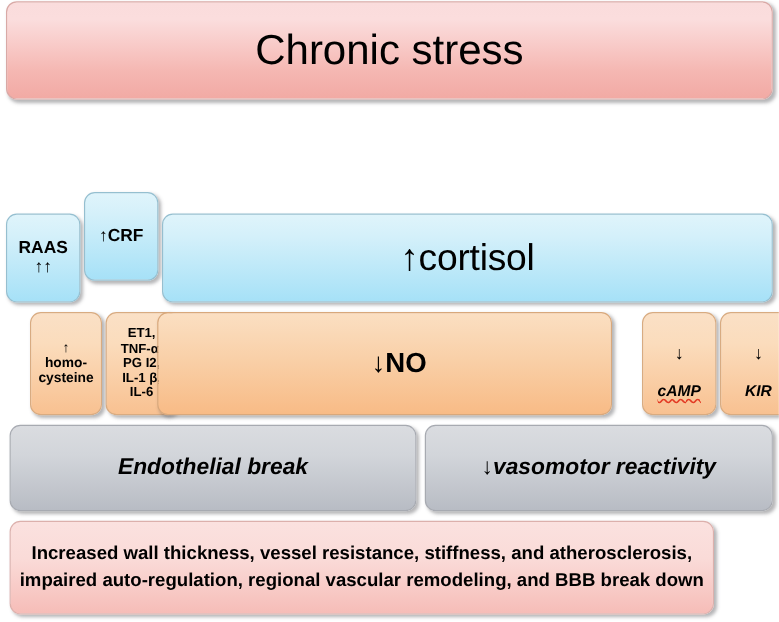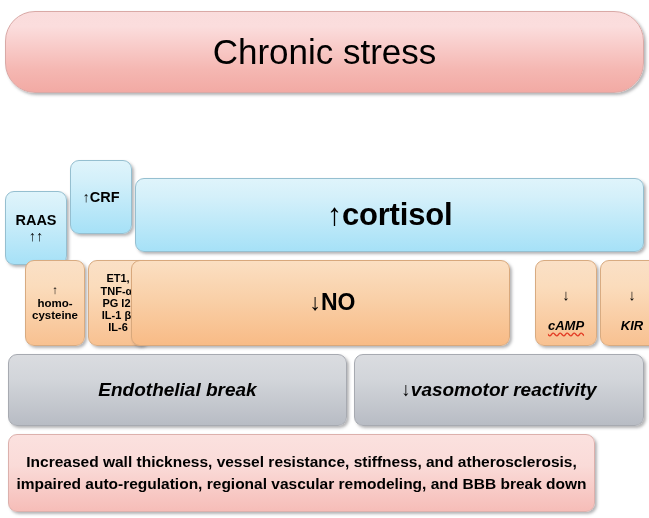--- a/index.html
+++ b/index.html
@@ -69,46 +69,46 @@
     padding-left: 24px;
   }
   .gray {
     background: linear-gradient(to bottom, #dadce0 0%, #d2d5da 35%, #b8bcc4 100%);
     border-color: #a7aab1;
   }
 
   
   .t-huge   { font-size: 35px; font-weight: 400; }
   .t-big    { font-size: 32px; font-weight: 400; }
-  .t-cort   { font-size: 31px; font-weight: 700; letter-spacing: -0.2px; }
+  .t-cort   { font-size: 31px; font-weight: 400; letter-spacing: -0.2px; }
   .t-no     { font-size: 23px; font-weight: 700; }
   .t-gray   { font-size: 19px; font-weight: 700; font-style: italic; }
   .t-bottom { font-size: 15.5px; font-weight: 700; line-height: 1.45; }
   .t-small  { font-size: 14.5px; font-weight: 700; }
   .t-tiny   { font-size: 11.5px; font-weight: 700; }
   .t-mini   { font-size: 11px; font-weight: 700; }
   .t-ital   { font-size: 13px; font-weight: 700; font-style: italic; }
 
   .spell {
     text-decoration: underline wavy #e33b24;
     text-decoration-skip-ink: none;
     text-underline-offset: 2px;
   }
 </style>
 </head>
 <body>
 
 <div id="diagram">
 
-  <div class="box pink" style="left:5px; top:11px; width:639px; height:82px;border-radius:30px;">
+  <div class="box pink" style="left:5px; top:1px; width:639px; height:82px;">
     <span class="txt t-huge">Chronic stress</span>
   </div>
 
 
-  <div class="box blue" style="left:5px; top:191px; width:62px; height:74px;">
+  <div class="box blue" style="left:5px; top:178px; width:62px; height:74px;">
     <span class="txt t-small">RAAS
 ↑↑</span>
   </div>
 
   <div class="box blue" style="left:70px; top:160px; width:62px; height:74px;">
     <span class="txt t-small">↑CRF</span>
   </div>
 
   <div class="box blue" style="left:135px; top:178px; width:509px; height:74px;">
     <span class="txt t-cort">↑cortisol</span>

